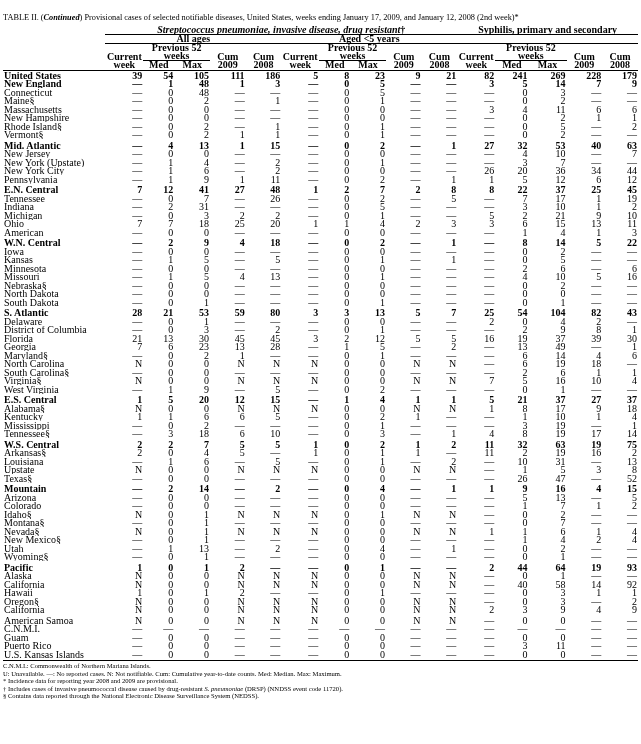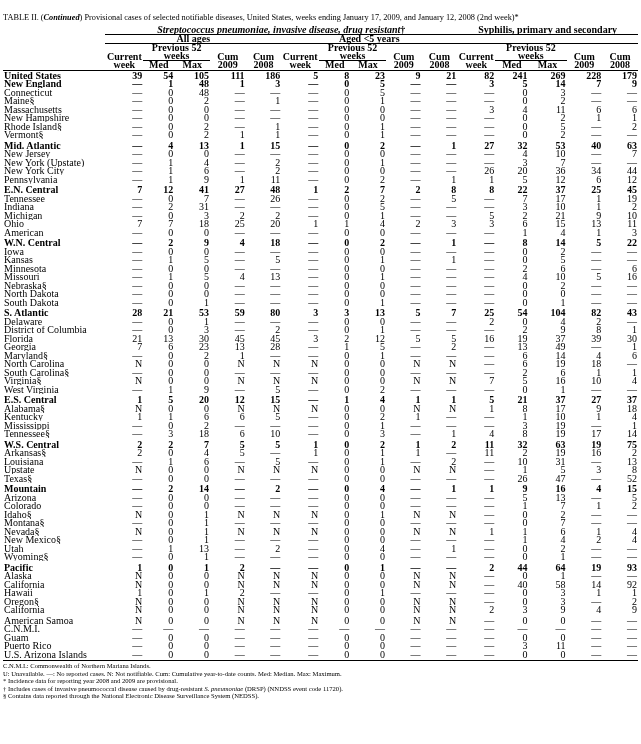--- a/index.html
+++ b/index.html
@@ -1323,21 +1323,21 @@
           <td class="num">0</td>
           <td class="num">—</td>
           <td class="num">—</td>
           <td class="num">—</td>
           <td class="num">3</td>
           <td class="num">11</td>
           <td class="num">—</td>
           <td class="num">—</td>
         </tr>
         <tr class="datarow">
-          <td class="areacol">U.S. Arizona Islands</td>
+          <td class="areacol">U.S. Kansas Islands</td>
           <td class="num">—</td>
           <td class="num">0</td>
           <td class="num">0</td>
           <td class="num">—</td>
           <td class="num">—</td>
           <td class="num">—</td>
           <td class="num">0</td>
           <td class="num">0</td>
           <td class="num">—</td>
           <td class="num">—</td>

